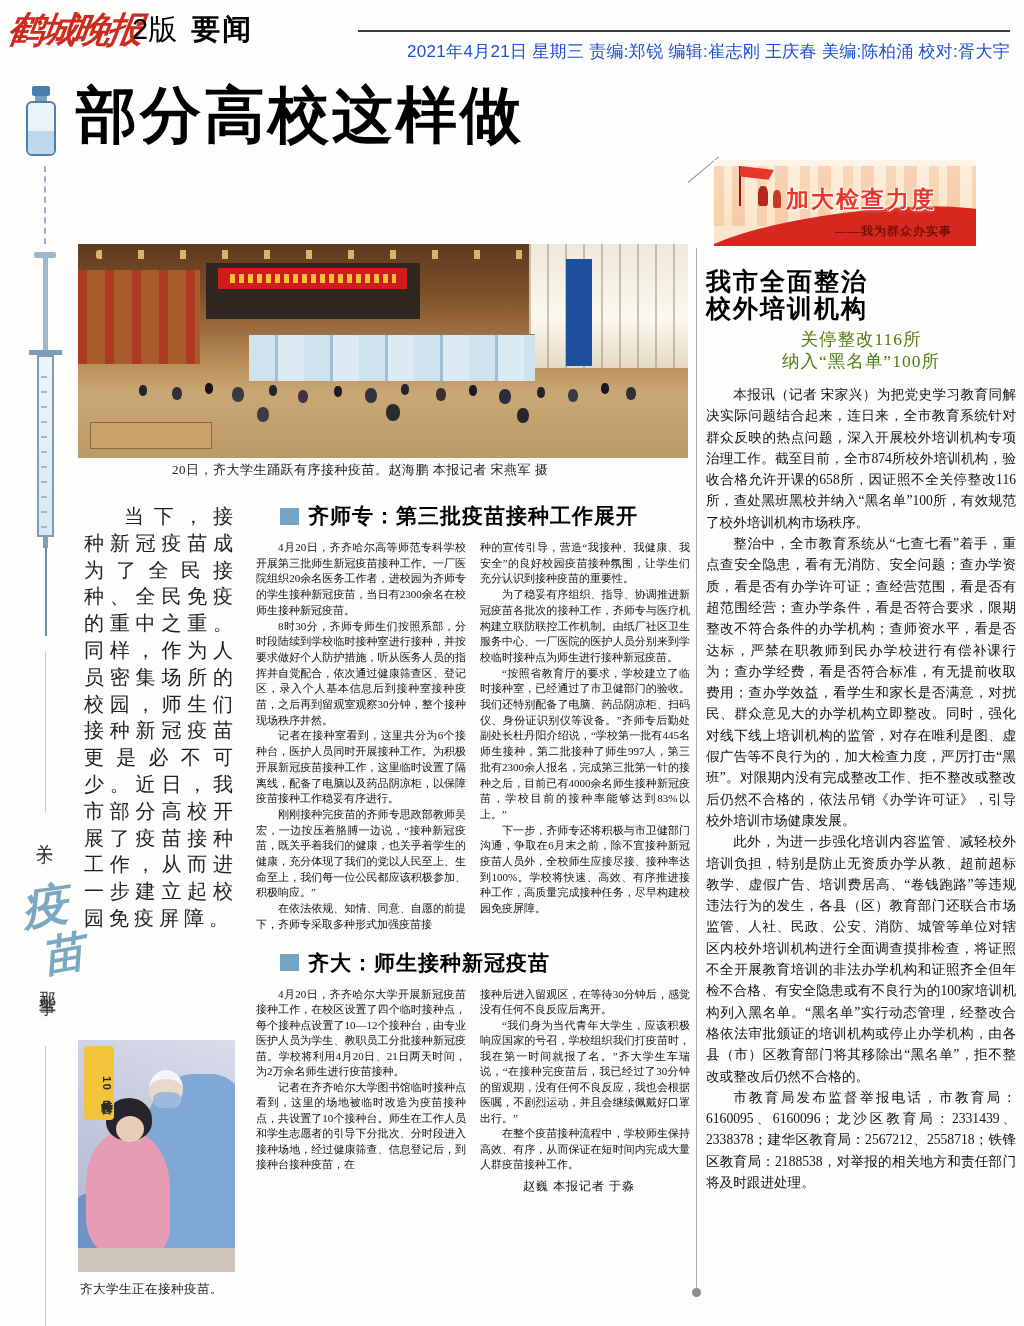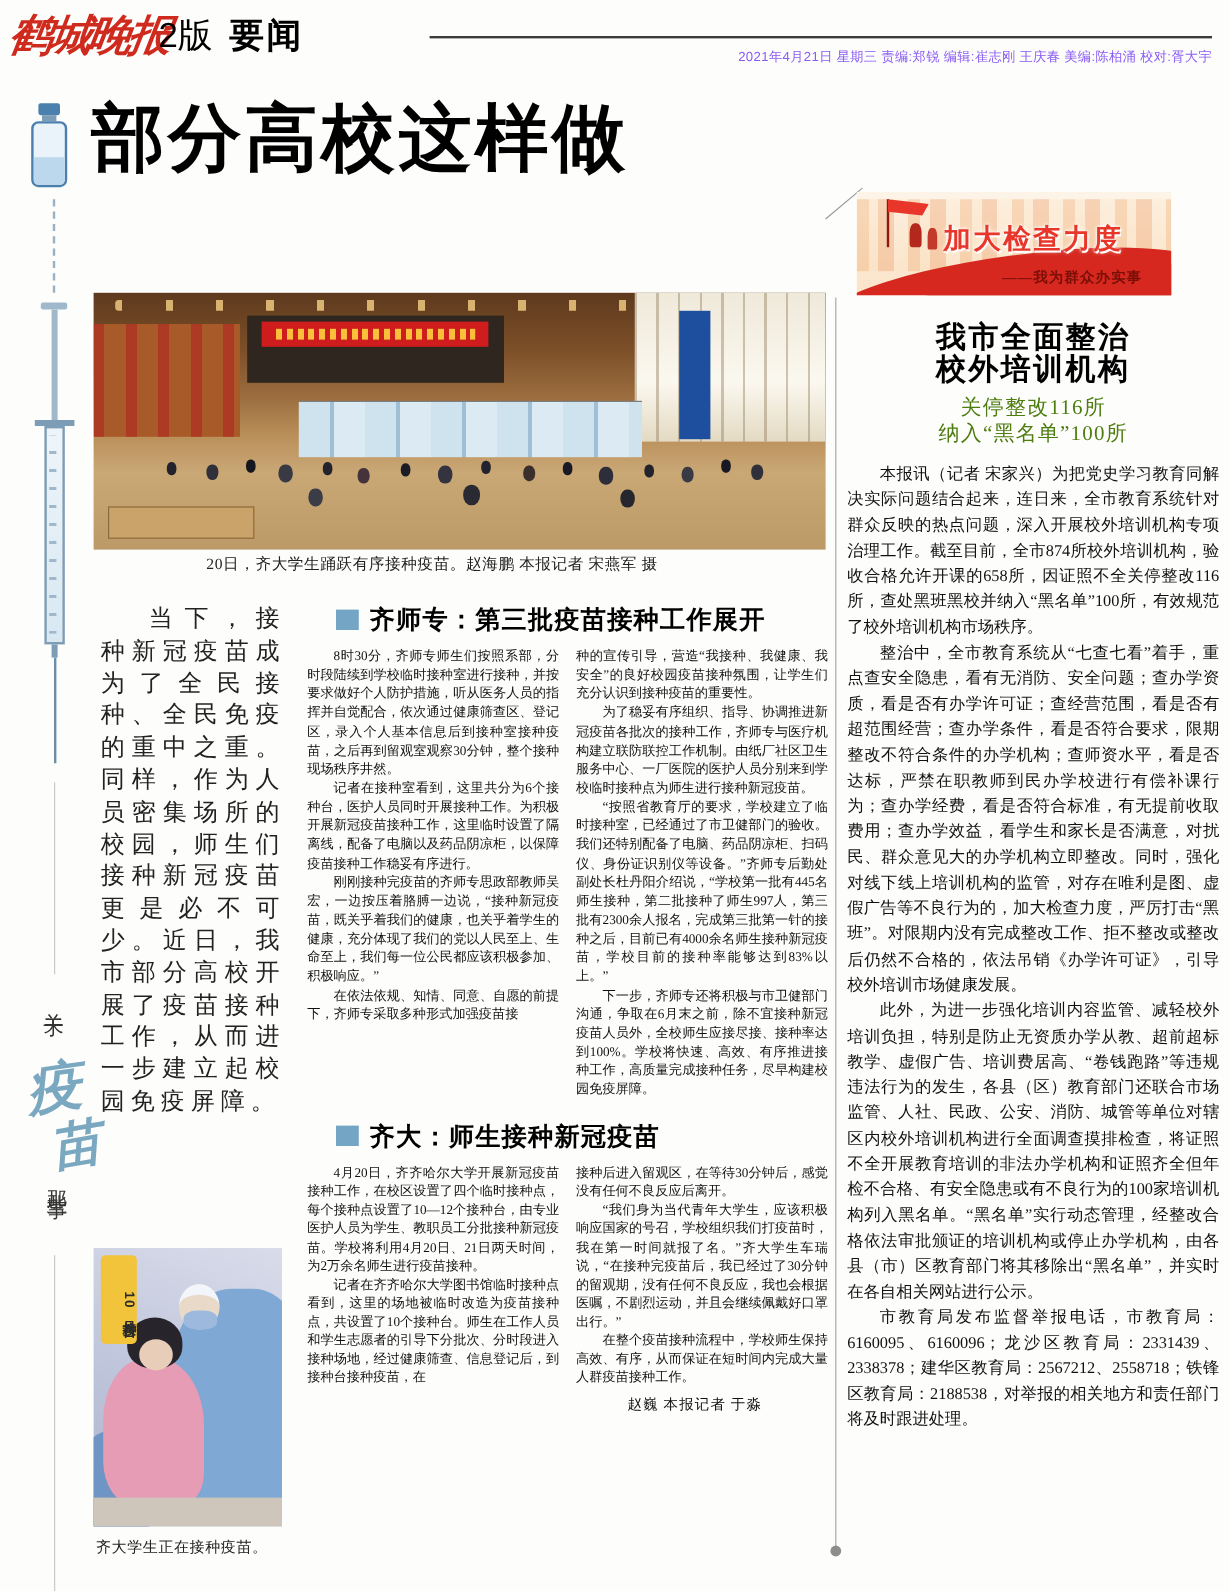--- a/index.html
+++ b/index.html
@@ -16,21 +16,21 @@
     background:#fdfdfb;color:#111;
     font-family:"Liberation Serif","DejaVu Serif",serif;
   }
   
   .hdr-logo{position:absolute;left:8px;top:6px;font-size:36px;font-weight:bold;font-style:italic;
     color:var(--accent-red);letter-spacing:-3px;transform:skewX(-8deg);font-family:"DejaVu Serif",serif;}
   .hdr-page{position:absolute;left:132px;top:10px;font-family:"Liberation Sans",sans-serif;font-size:29px;color:#000;}
   .hdr-page .num{font-weight:500;}
   .hdr-page .sec{font-weight:800;margin-left:14px;letter-spacing:2px;}
   .hdr-rule{position:absolute;left:358px;top:30px;width:652px;height:2px;background:#3c3c3c;}
-  .hdr-date{position:absolute;right:14px;top:40px;font-size:11px;color:#8b5cf6;
+  .hdr-date{position:absolute;right:14px;top:40px;font-size:17px;color:#1d4ed8;
     font-family:"Liberation Sans",sans-serif;letter-spacing:.3px;}
   
   .headline{position:absolute;left:76px;top:78px;font-family:"Liberation Sans",sans-serif;
     font-weight:900;font-size:61px;line-height:74px;letter-spacing:3px;color:#000;}
   
   .vial{position:absolute;left:24px;top:86px;width:34px;height:76px;}
   .vial .cap{position:absolute;left:8px;top:0;width:18px;height:10px;background:#4a7fae;border-radius:2px;}
   .vial .neck{position:absolute;left:11px;top:10px;width:12px;height:5px;background:#7d9cb5;}
   .vial .bodyy{position:absolute;left:2px;top:15px;width:30px;height:55px;border:2px solid #4a7fae;border-radius:6px;background:#eaf3fa;overflow:hidden;}
   .vial .liquid{position:absolute;left:0;bottom:0;width:100%;height:45%;background:#bcd8ec;}
@@ -113,21 +113,21 @@
     border-radius:100% 70% 0 0/100% 60% 0 0;transform:rotate(-7deg);opacity:.85;}
   .b-flag{position:absolute;left:26px;top:6px;width:34px;height:22px;background:#e8372a;
     clip-path:polygon(0 0,100% 18%,84% 62%,0 48%);}
   .b-pole{position:absolute;left:25px;top:6px;width:2px;height:40px;background:#8a1a10;}
   .b-fig{position:absolute;left:44px;top:26px;width:10px;height:20px;background:#b3271c;border-radius:40% 40% 20% 20%;
     box-shadow:14px 3px 0 -1px #c23a2a;}
   .banner-title{position:absolute;left:72px;top:24px;font-family:"Liberation Sans",sans-serif;
     font-weight:900;font-size:23px;letter-spacing:2px;color:#e8372a;
     text-shadow:0 0 2px #fff,0 0 4px #fff,1px 1px 0 #fff;}
   .banner-sub{position:absolute;right:24px;bottom:6px;font-size:12px;font-weight:bold;color:#7a0f08;letter-spacing:1px;}
-  .r-title{margin:22px 0 0 0;text-align:center;font-family:"Liberation Sans",sans-serif;
+  .r-title{margin:22px 0 0 0;text-align:left;font-family:"Liberation Sans",sans-serif;
     font-weight:800;font-size:25px;line-height:27px;letter-spacing:2px;color:#000;}
   .r-subtitle{margin:6px 0 0 0;text-align:center;font-size:17.5px;line-height:22px;color:#4d7c0f;letter-spacing:1px;}
   .r-body{margin-top:12px;font-size:13.6px;line-height:21.3px;text-align:justify;color:#111;}
   .r-body p{margin:0;text-indent:2em;}
   
   .photo-bottom{position:absolute;left:78px;top:1040px;width:157px;height:232px;overflow:hidden;
     background:linear-gradient(200deg,#d9dcea 0%,#c2c8dd 45%,#aab3cc 100%);}
   .b-nurse{position:absolute;right:-24px;top:34px;width:120px;height:190px;background:#7fa8d4;
     border-radius:45% 40% 30% 40%;}
   .b-nurse-head{position:absolute;right:52px;top:30px;width:34px;height:38px;background:#e9d9c9;
@@ -199,20 +199,21 @@
 <div class="intro">当下，接种新冠疫苗成为了全民接种、全民免疫的重中之重。同样，作为人员密集场所的校园，师生们接种新冠疫苗更是必不可少。近日，我市部分高校开展了疫苗接种工作，从而进一步建立起校园免疫屏障。</div>
 
 <div class="center-flow">
   <div class="art1">
     <div class="sec-head">
       <span class="sq"></span>
       <span>齐师专：第三批疫苗接种工作展开</span>
     </div>
     <div class="cols">
       <div class="col">
+          <p>4月20日，齐齐哈尔高等师范专科学校开展第三批师生新冠疫苗接种工作。一厂医院组织20余名医务工作者，进校园为齐师专的学生接种新冠疫苗，当日有2300余名在校师生接种新冠疫苗。</p>
           <p>8时30分，齐师专师生们按照系部，分时段陆续到学校临时接种室进行接种，并按要求做好个人防护措施，听从医务人员的指挥并自觉配合，依次通过健康筛查区、登记区，录入个人基本信息后到接种室接种疫苗，之后再到留观室观察30分钟，整个接种现场秩序井然。</p>
           <p>记者在接种室看到，这里共分为6个接种台，医护人员同时开展接种工作。为积极开展新冠疫苗接种工作，这里临时设置了隔离线，配备了电脑以及药品阴凉柜，以保障疫苗接种工作稳妥有序进行。</p>
           <p>刚刚接种完疫苗的齐师专思政部教师吴宏，一边按压着胳膊一边说，“接种新冠疫苗，既关乎着我们的健康，也关乎着学生的健康，充分体现了我们的党以人民至上、生命至上，我们每一位公民都应该积极参加、积极响应。”</p>
           <p>在依法依规、知情、同意、自愿的前提下，齐师专采取多种形式加强疫苗接</p>
         </div>
       <div class="col">
           <p class="cont">种的宣传引导，营造“我接种、我健康、我安全”的良好校园疫苗接种氛围，让学生们充分认识到接种疫苗的重要性。</p>
           <p>为了稳妥有序组织、指导、协调推进新冠疫苗各批次的接种工作，齐师专与医疗机构建立联防联控工作机制。由纸厂社区卫生服务中心、一厂医院的医护人员分别来到学校临时接种点为师生进行接种新冠疫苗。</p>
           <p>“按照省教育厅的要求，学校建立了临时接种室，已经通过了市卫健部门的验收。我们还特别配备了电脑、药品阴凉柜、扫码仪、身份证识别仪等设备。”齐师专后勤处副处长杜丹阳介绍说，“学校第一批有445名师生接种，第二批接种了师生997人，第三批有2300余人报名，完成第三批第一针的接种之后，目前已有4000余名师生接种新冠疫苗，学校目前的接种率能够达到83%以上。”</p>
           <p>下一步，齐师专还将积极与市卫健部门沟通，争取在6月末之前，除不宜接种新冠疫苗人员外，全校师生应接尽接、接种率达到100%。学校将快速、高效、有序推进接种工作，高质量完成接种任务，尽早构建校园免疫屏障。</p>
@@ -260,21 +261,21 @@
     <div>我市全面整治</div>
     <div>校外培训机构</div>
   </div>
   <div class="r-subtitle">
     <div>关停整改116所</div>
     <div>纳入“黑名单”100所</div>
   </div>
   <div class="r-body">
       <p>本报讯（记者 宋家兴）为把党史学习教育同解决实际问题结合起来，连日来，全市教育系统针对群众反映的热点问题，深入开展校外培训机构专项治理工作。截至目前，全市874所校外培训机构，验收合格允许开课的658所，因证照不全关停整改116所，查处黑班黑校并纳入“黑名单”100所，有效规范了校外培训机构市场秩序。</p>
       <p>整治中，全市教育系统从“七查七看”着手，重点查安全隐患，看有无消防、安全问题；查办学资质，看是否有办学许可证；查经营范围，看是否有超范围经营；查办学条件，看是否符合要求，限期整改不符合条件的办学机构；查师资水平，看是否达标，严禁在职教师到民办学校进行有偿补课行为；查办学经费，看是否符合标准，有无提前收取费用；查办学效益，看学生和家长是否满意，对扰民、群众意见大的办学机构立即整改。同时，强化对线下线上培训机构的监管，对存在唯利是图、虚假广告等不良行为的，加大检查力度，严厉打击“黑班”。对限期内没有完成整改工作、拒不整改或整改后仍然不合格的，依法吊销《办学许可证》，引导校外培训市场健康发展。</p>
-      <p>此外，为进一步强化培训内容监管、减轻校外培训负担，特别是防止无资质办学从教、超前超标教学、虚假广告、培训费居高、“卷钱跑路”等违规违法行为的发生，各县（区）教育部门还联合市场监管、人社、民政、公安、消防、城管等单位对辖区内校外培训机构进行全面调查摸排检查，将证照不全开展教育培训的非法办学机构和证照齐全但年检不合格、有安全隐患或有不良行为的100家培训机构列入黑名单。“黑名单”实行动态管理，经整改合格依法审批颁证的培训机构或停止办学机构，由各县（市）区教育部门将其移除出“黑名单”，并实时在各自相关网站进行公示。</p>
+      <p>此外，为进一步强化培训内容监管、减轻校外培训负担，特别是防止无资质办学从教、超前超标教学、虚假广告、培训费居高、“卷钱跑路”等违规违法行为的发生，各县（区）教育部门还联合市场监管、人社、民政、公安、消防、城管等单位对辖区内校外培训机构进行全面调查摸排检查，将证照不全开展教育培训的非法办学机构和证照齐全但年检不合格、有安全隐患或有不良行为的100家培训机构列入黑名单。“黑名单”实行动态管理，经整改合格依法审批颁证的培训机构或停止办学机构，由各县（市）区教育部门将其移除出“黑名单”，拒不整改或整改后仍然不合格的。</p>
       <p>市教育局发布监督举报电话，市教育局：6160095、6160096；龙沙区教育局：2331439、2338378；建华区教育局：2567212、2558718；铁锋区教育局：2188538，对举报的相关地方和责任部门将及时跟进处理。</p>
     </div>
 </div>
 
 <div class="photo-bottom">
   <div class="b-nurse"></div>
   <div class="b-nurse-head"></div>
   <div class="b-mask"></div>
   <div class="b-staff2"></div>
   <div class="b-student"></div>

